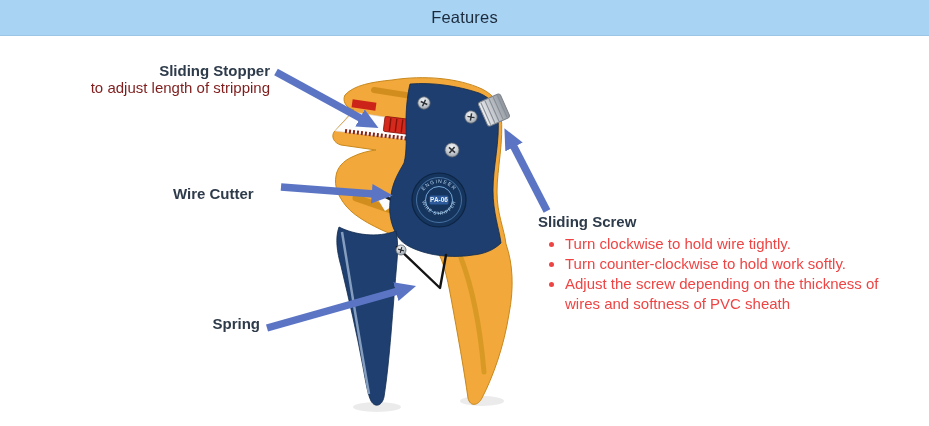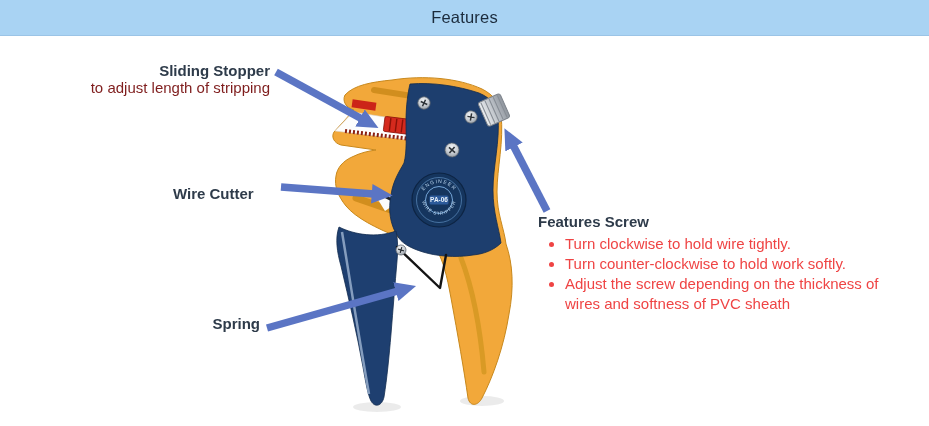--- a/index.html
+++ b/index.html
@@ -41,21 +41,21 @@
 
   <div class="label-block" id="lbl-wire">
     <div class="lbl-title">Wire Cutter</div>
   </div>
 
   <div class="label-block align-right" id="lbl-spring">
     <div class="lbl-title">Spring</div>
   </div>
 
   <div class="label-block" id="lbl-adjuster">
-    <div class="lbl-title">Features Screw</div>
+    <div class="lbl-title">Sliding Screw</div>
     <ul>
       <li>Turn clockwise to hold wire tightly.</li>
       <li>Turn counter-clockwise to hold work softly.</li>
       <li>Adjust the screw depending on the thickness of wires and softness of PVC sheath</li>
     </ul>
   </div>
 
   <svg class="overlay" width="929" height="426" viewBox="0 0 929 426">
     <defs>
       <marker id="ah" markerWidth="2.9" markerHeight="2.7" refX="0.3" refY="1.3" orient="auto" markerUnits="strokeWidth">

